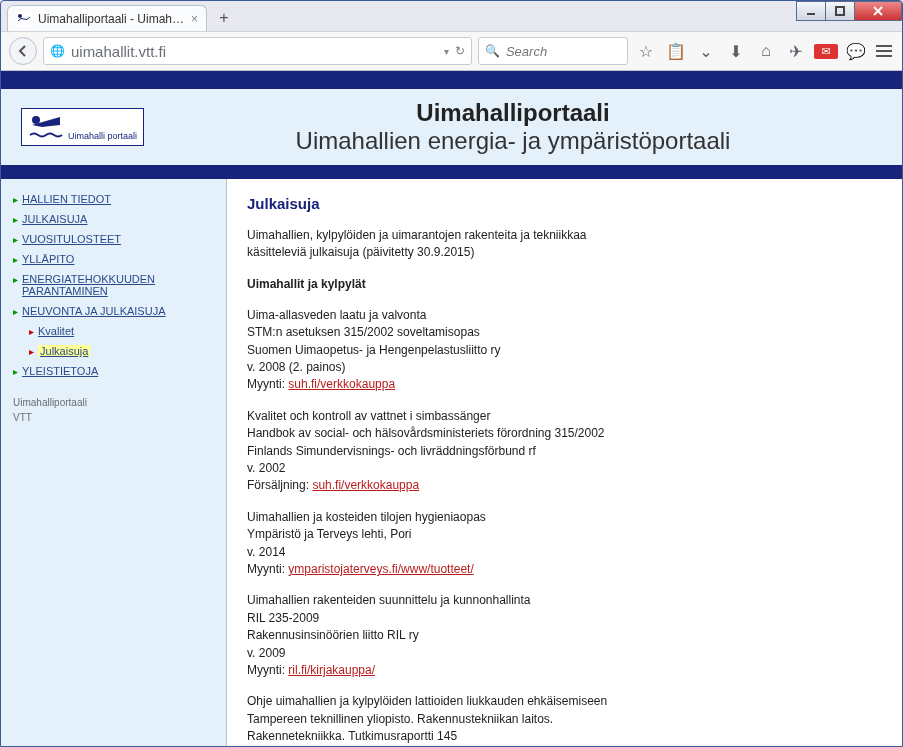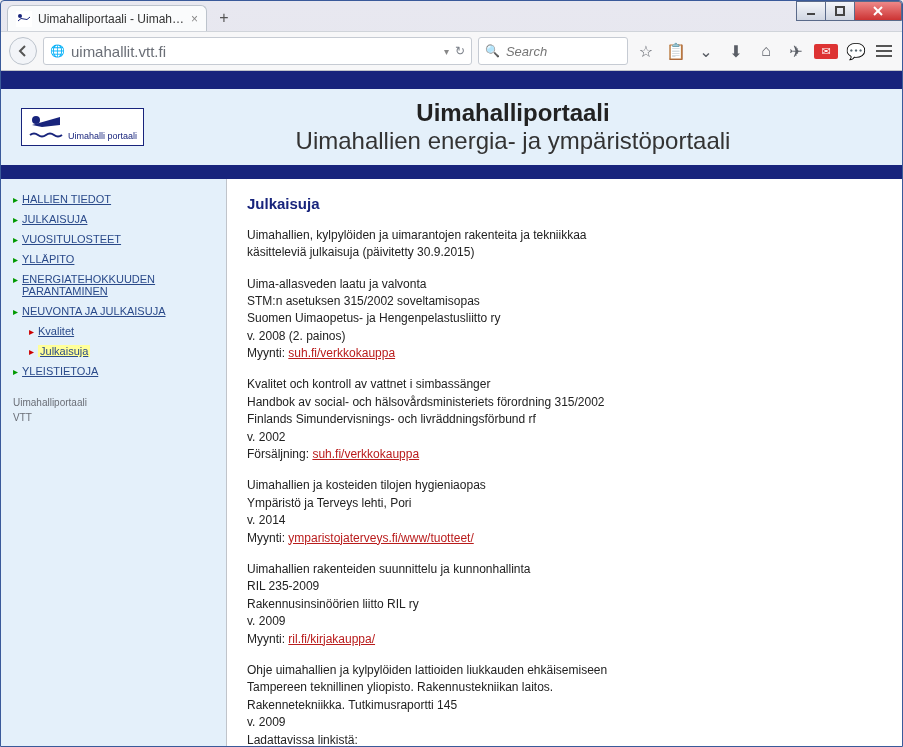--- a/index.html
+++ b/index.html
@@ -304,20 +304,21 @@
           <div class="footer-s">
             <div>Uimahalliportaali</div>
             <div>VTT</div>
           </div>
         </div>
 
         <div class="main">
           <h2>Julkaisuja</h2>
           <p>Uimahallien, kylpylöiden ja uimarantojen rakenteita ja tekniikkaa
 käsitteleviä julkaisuja (päivitetty 30.9.2015)</p>
+          <p class="bold">Uimahallit ja kylpylät</p>
 
           <p><span>Uima-allasveden laatu ja valvonta
 STM:n asetuksen 315/2002 soveltamisopas
 Suomen Uimaopetus- ja Hengenpelastusliitto ry
 v. 2008 (2. painos)
 Myynti: </span><a href="#">suh.fi/verkkokauppa</a></p>
 
           <p><span>Kvalitet och kontroll av vattnet i simbassänger
 Handbok av social- och hälsovårdsministeriets förordning 315/2002
 Finlands Simundervisnings- och livräddningsförbund rf

